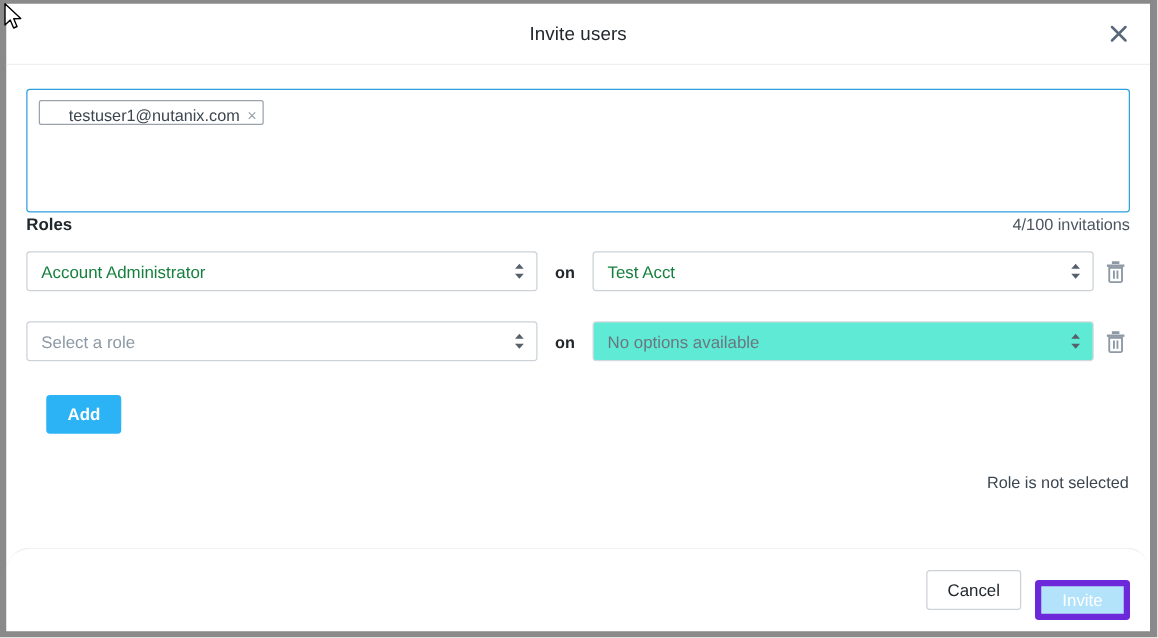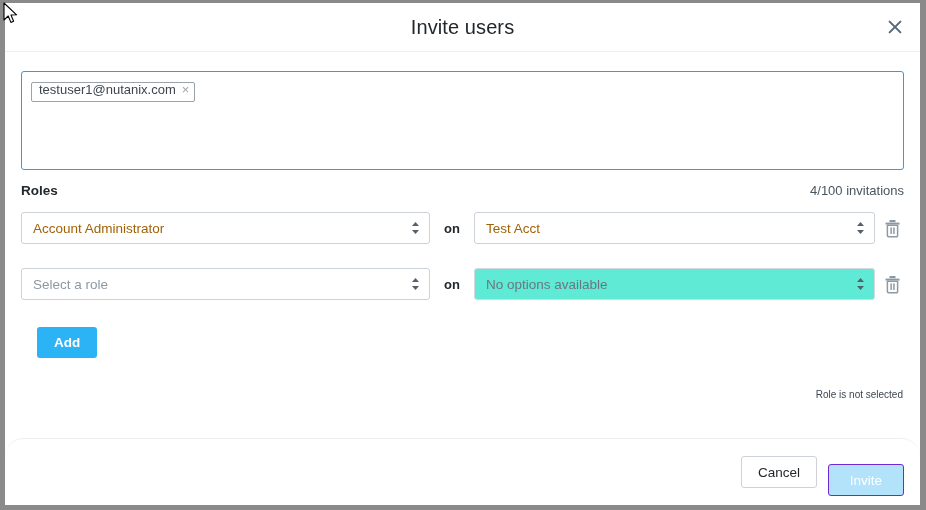--- a/index.html
+++ b/index.html
@@ -34,21 +34,21 @@
   .modal-header {
     position: relative;
     height: 49px;
     flex: 0 0 49px;
     border-bottom: 1px solid #eceef0;
     display: flex;
     align-items: center;
     justify-content: center;
   }
   .modal-title {
-    font-size: 20px;
+    font-size: 15px;
     color: #22272b;
     letter-spacing: .1px;
     text-align: center;
   }
   .close-btn {
     position: absolute;
     right: 10px;
     top: 50%;
     transform: translateY(-50%);
     width: 30px; height: 30px;
@@ -69,40 +69,40 @@
     position: relative;
     height: 99px;
     border: 1px solid #2f9fe0;
     border-radius: 3px;
     background: #fff;
     padding: 8px 9px;
     outline: none;
   }
   .chip {
     display: inline-flex;
-    align-items: flex-start;
+    align-items: flex-end;
     height: 20px;
-    padding: 0 5px 0 7px;
+    padding: 0 5px 0 23px;
     border: 1px solid #9aa3ab;
     border-radius: 2px;
     background: #fff;
     font-size: 13px;
     color: #3c4650;
     line-height: 1;
   }
   .chip-x {
     margin-left: 6px;
     color: #9aa3ab;
     font-size: 13px;
     cursor: pointer;
     line-height: 1;
   }
 
   .roles-row {
-    margin-top: 13px;
+    margin-top: 2px;
     display: flex;
     align-items: baseline;
     justify-content: space-between;
   }
   .roles-label {
     font-size: 13.5px;
     font-weight: bold;
     color: #22272b;
   }
   .invite-count {
@@ -121,21 +121,21 @@
   .sel {
     position: relative;
     height: 32px;
     border: 1px solid #ccd2d8;
     border-radius: 3px;
     background: #ffffff;
     display: flex;
     align-items: center;
     padding: 0 26px 0 11px;
     font-size: 13.5px;
-    color: #a16207;
+    color: #15803d;
     cursor: pointer;
     user-select: none;
     white-space: nowrap;
     overflow: hidden;
   }
   .sel.placeholder { color: #8c98a4; }
   .sel.disabled {
     background: #5eead4;
     border-color: #d3d9de;
     color: #6b7780;
@@ -187,21 +187,21 @@
     font-size: 13.5px;
     font-weight: bold;
     font-family: "Liberation Sans", sans-serif;
     cursor: pointer;
     margin-left: 16px;
   }
 
   .validation {
     margin-top: 31px;
     text-align: right;
-    font-size: 10px;
+    font-size: 13px;
     color: #3c4650;
     padding-right: 1px;
   }
 
   
   .modal-footer {
     flex: 0 0 auto;
     border-top: 1px solid #eceef0;
     height: 67px;
     display: flex;
@@ -223,21 +223,21 @@
     justify-content: center;
     cursor: pointer;
   }
   .btn-cancel {
     background: #ffffff;
     border: 1px solid #ccd2d8;
     color: #22272b;
   }
   .btn-invite {
     background: #b3e2fb;
-    border: 1px solid #6d28d9;
+    border: 5px solid #6d28d9;
     color: #ffffff;
     cursor: default;
     margin-top: 16px;
   }
 
   
   #cursor {
     position: absolute;
     left: 3px; top: 2px;
     width: 16px; height: 23px;

